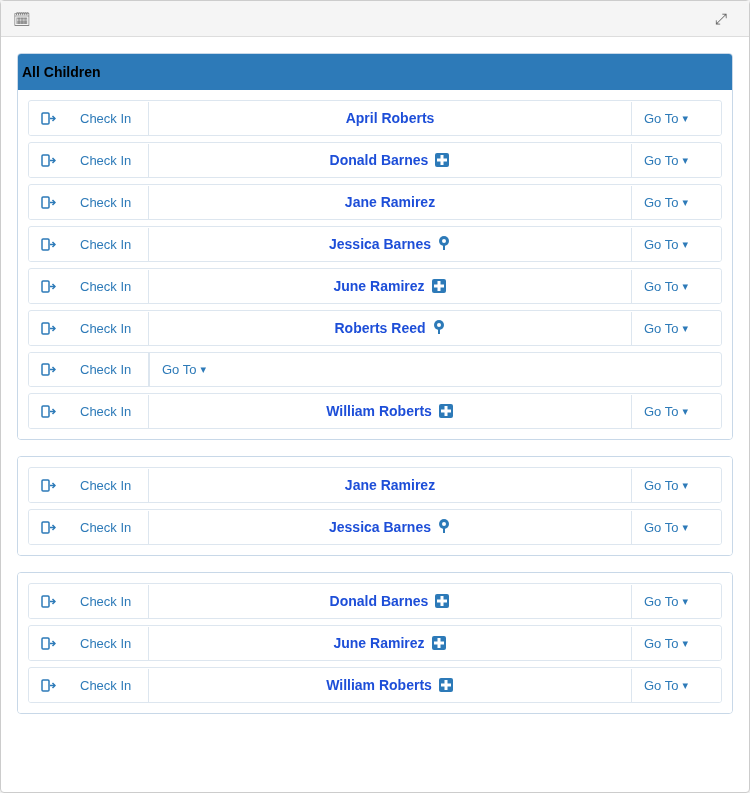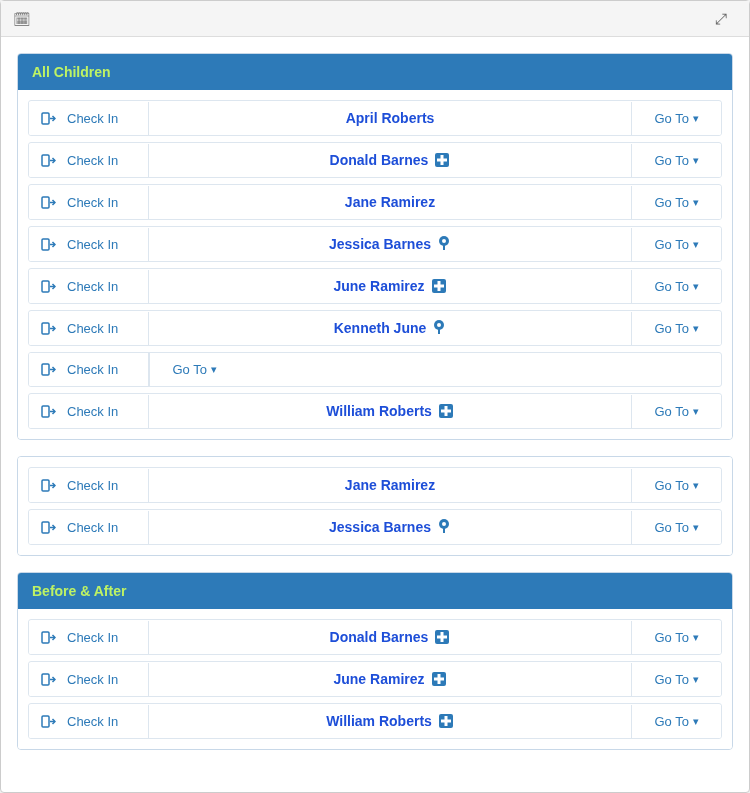--- a/index.html
+++ b/index.html
@@ -64,22 +64,22 @@
     }
 
     .section {
       border: 1px solid #c8d8e8;
       border-radius: 4px;
       overflow: hidden;
     }
 
     .section-header {
       background: #2d7ab8;
-      color: #bef264;
-      padding: 10px 14px;
+      color: #000000;
+      padding: 10px 4px;
       font-size: 14px;
       font-weight: 600;
     }
 
     .section-body {
       padding: 10px;
       background: #fff;
       display: flex;
       flex-direction: column;
       gap: 6px;
@@ -90,21 +90,21 @@
       align-items: center;
       border: 1px solid #dde6ef;
       border-radius: 3px;
       overflow: hidden;
       background: #fff;
     }
 
     .checkin-btn {
       display: flex;
       align-items: center;
-      gap: 11px;
+      gap: 24px;
       padding: 9px 12px;
       border: none;
       border-right: 1px solid #dde6ef;
       background: #fff;
       color: #2d7ab8;
       cursor: pointer;
       font-size: 13px;
       white-space: nowrap;
       min-width: 120px;
     }
@@ -127,21 +127,21 @@
       align-items: center;
       gap: 4px;
       padding: 9px 12px;
       border: none;
       border-left: 1px solid #dde6ef;
       background: #fff;
       color: #2d7ab8;
       cursor: pointer;
       font-size: 13px;
       min-width: 90px;
-      justify-content: center;
+      justify-content: flex-start;
     }
   </style>
 </head>
 <body>
 
 <div class="window">
   <div class="title-bar">
     <div class="title-bar-left">
       <span class="title-bar-icon">🗓</span>
       <span></span>
@@ -261,21 +261,21 @@
           <div class="row">
             <button class="checkin-btn">
       <svg width="15" height="15" viewBox="0 0 15 15">
         <rect x="1" y="2" width="7" height="11" rx="1" fill="none" stroke="#2d7ab8" stroke-width="1.5"></rect>
         <line x1="9" y1="7.5" x2="14" y2="7.5" stroke="#2d7ab8" stroke-width="1.5"></line>
         <polyline points="11.5,5 14,7.5 11.5,10" fill="none" stroke="#2d7ab8" stroke-width="1.5"></polyline>
       </svg>
       <span>Check In</span>
     </button>
             <div class="person-name">
-              <span>Kenneth June</span> 
+              <span>Roberts Reed</span> 
               <svg width="14" height="16" viewBox="0 0 14 16" style="display:inline-block;vertical-align:middle;">
       <ellipse cx="7" cy="5" rx="5" ry="5" fill="#2d7ab8"></ellipse>
       <rect x="6" y="9" width="2" height="5" fill="#2d7ab8"></rect>
       <circle cx="7" cy="5" r="2" fill="white"></circle>
     </svg>
             </div>
             <button class="goto-btn">
       <span>Go To</span>
       <span style="font-size:11px;">▾</span>
     </button>
@@ -355,21 +355,20 @@
     </svg>
             </div>
             <button class="goto-btn">
       <span>Go To</span>
       <span style="font-size:11px;">▾</span>
     </button>
           </div>
         </div>
       </div>
       <div class="section">
-        <div class="section-header">Before &amp; After</div>
         <div class="section-body">
           <div class="row">
             <button class="checkin-btn">
       <svg width="15" height="15" viewBox="0 0 15 15">
         <rect x="1" y="2" width="7" height="11" rx="1" fill="none" stroke="#2d7ab8" stroke-width="1.5"></rect>
         <line x1="9" y1="7.5" x2="14" y2="7.5" stroke="#2d7ab8" stroke-width="1.5"></line>
         <polyline points="11.5,5 14,7.5 11.5,10" fill="none" stroke="#2d7ab8" stroke-width="1.5"></polyline>
       </svg>
       <span>Check In</span>
     </button>

